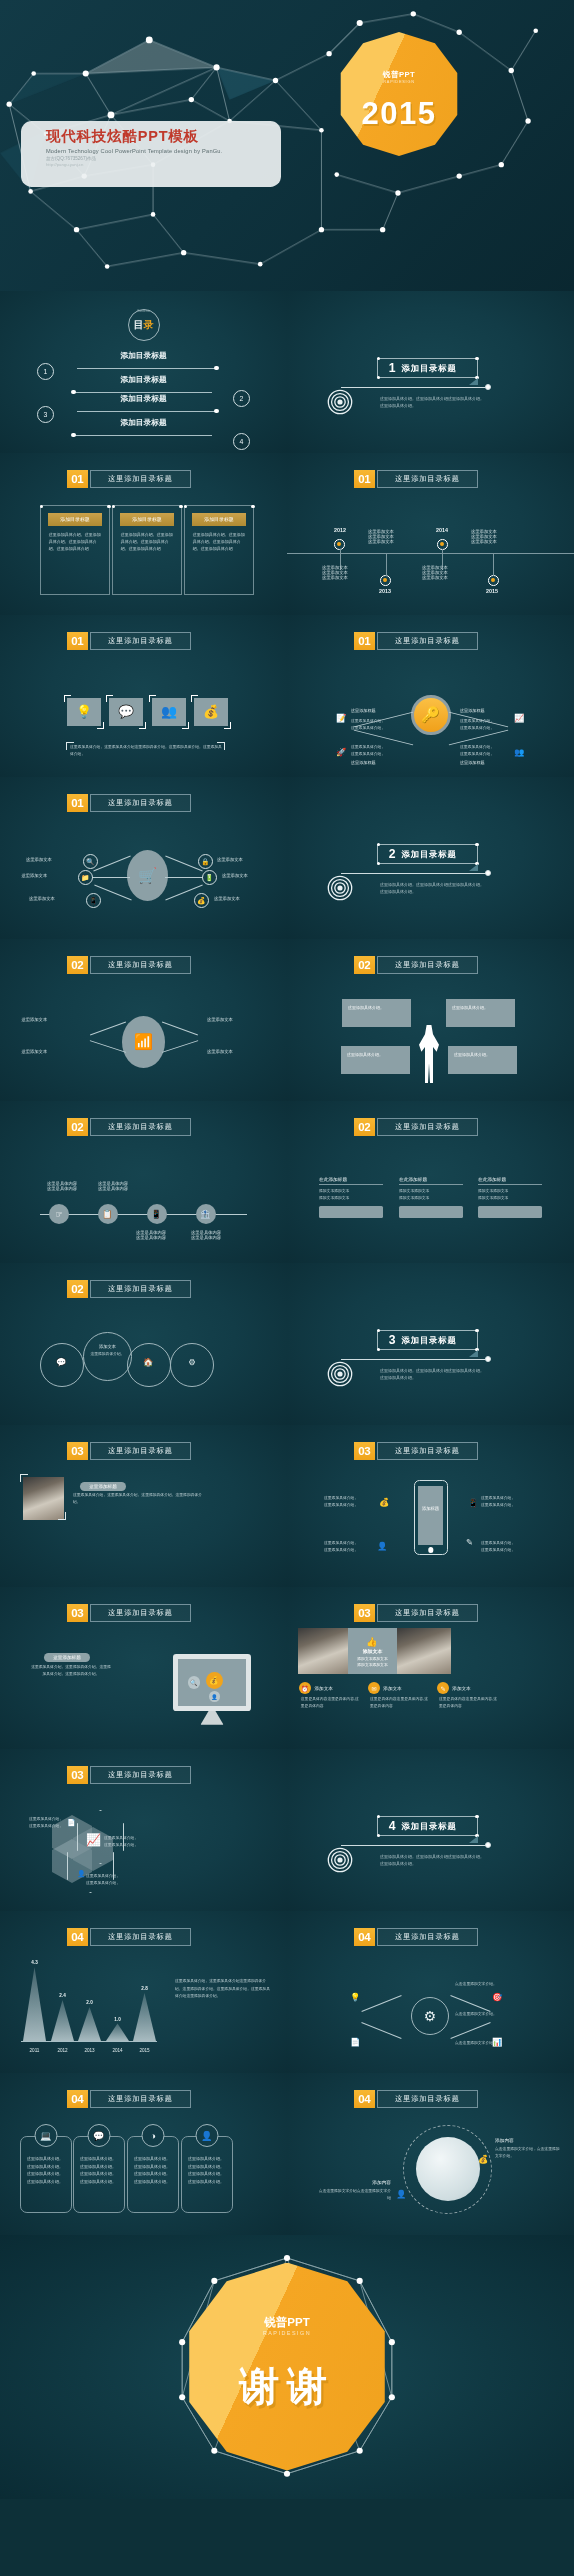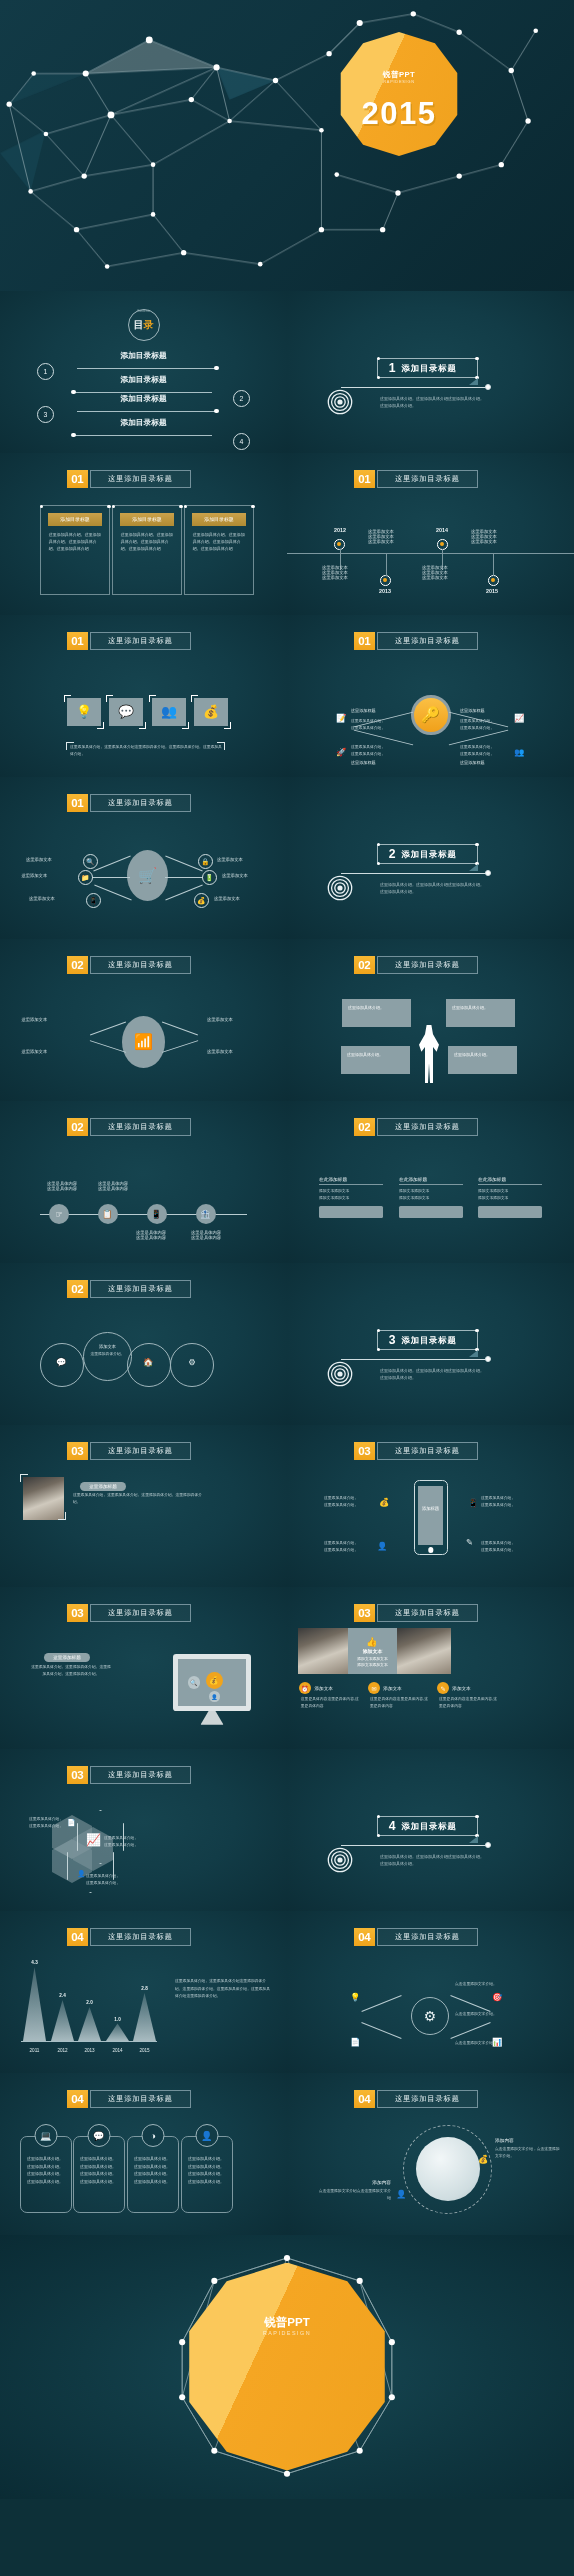--- a/index.html
+++ b/index.html
@@ -292,20 +292,26 @@
           <circle cx="500" cy="300" r="3.5"></circle>
         <circle cx="420" cy="300" r="3.5"></circle>
           <circle cx="340" cy="345" r="3"></circle>
         <circle cx="240" cy="330" r="3.5"></circle>
           <circle cx="140" cy="348" r="3"></circle>
         <circle cx="100" cy="300" r="3.5"></circle>
           <circle cx="200" cy="280" r="3"></circle>
       </g>
     </svg>
 
+    <div class="title-plate">
+      <div class="title-cn">现代科技炫酷PPT模板</div>
+      <div class="title-en">Modern  Technology  Cool  PowerPoint Template design by PanGu.</div>
+      <div class="title-sub">盘古(QQ:76735267)作品</div>
+      <div class="title-url">http://pangu.yanj.cn</div>
+    </div>
 
     <div class="badge">
       <div class="poly"></div>
       <div class="badge-logo">
         <span>锐普PPT</span>
         <small>RAPIDESIGN</small>
       </div>
       <div class="badge-year">2015</div>
     </div>
   </div>
@@ -987,17 +993,18 @@
           <circle cx="238" cy="140" r="4"></circle>
         <circle cx="280" cy="60" r="4"></circle>
       </g>
     </svg>
     <div class="end-badge">
       <div class="poly"></div>
       <div class="end-logo">
         <span>锐普PPT</span>
         <small>RAPIDESIGN</small>
       </div>
+      <div class="end-thanks">谢谢</div>
     </div>
   </div>
 
 </div>
 
 
 </body></html>

